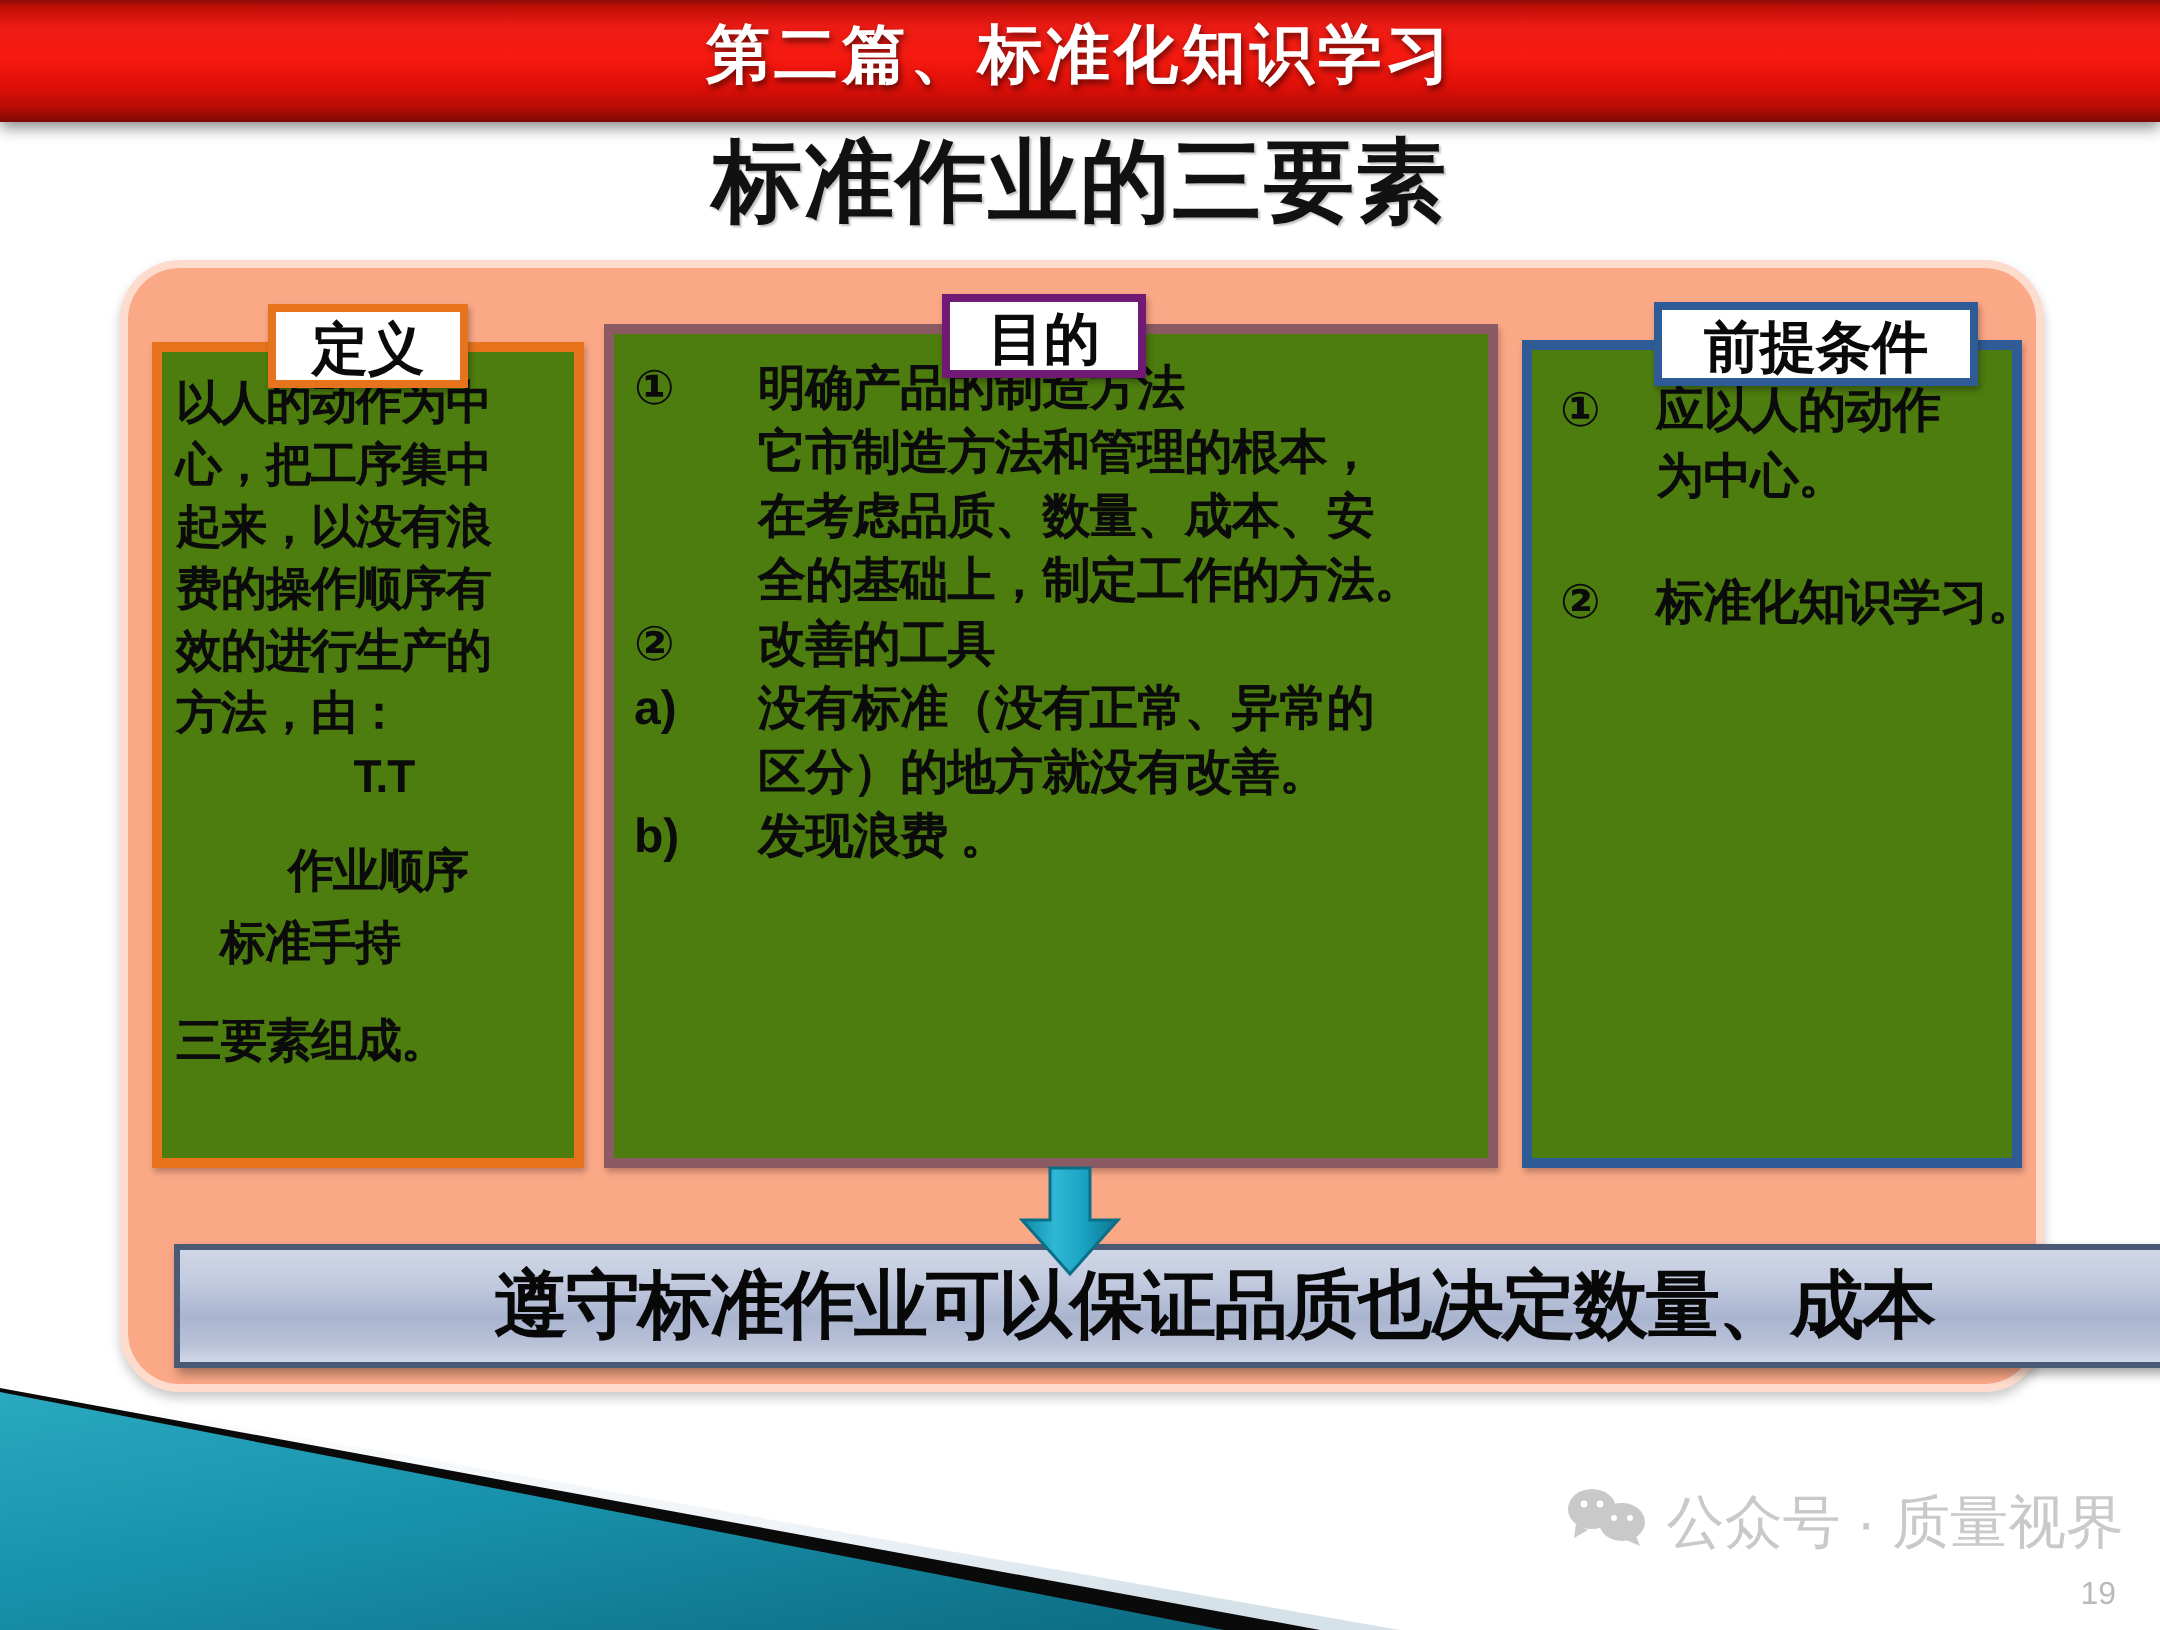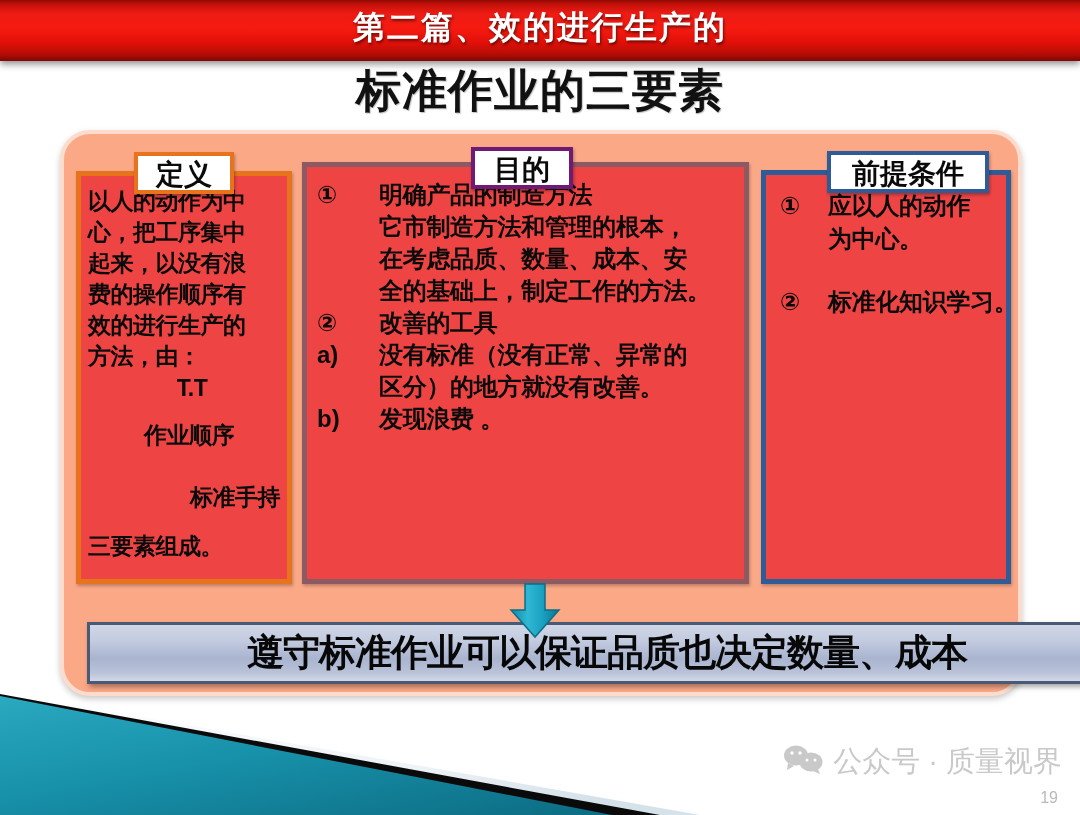--- a/index.html
+++ b/index.html
@@ -66,21 +66,21 @@
     background: #fba887;
     border: 4px solid #fddcce;
     border-radius: 30px;
     box-sizing: border-box;
     box-shadow: 0 3px 6px rgba(0,0,0,0.22);
   }
 
   
   .panel {
     position: absolute;
-    background: #ef4444;
+    background: #4d7c0f;
     box-sizing: border-box;
   }
   .panel-def {
     left: 12px;  top: 37px;
     width: 216px; height: 413px;
     border: 5px solid #e8731d;
     box-shadow: 1px 2px 3px rgba(0,0,0,0.25);
   }
   .panel-purpose {
     left: 238px; top: 28px;
@@ -134,21 +134,21 @@
     padding: 10px 7px 0 7px;
     font-size: 23px;
     font-weight: bold;
     color: #0b0b0b;
     line-height: 31px;
     letter-spacing: -0.5px;
   }
   .def-body .para { text-align: left; }
   .def-indent-1 { text-align: center; margin-left: 16px; margin-top: 1px; }
   .def-indent-2 { text-align: center; margin-left: 10px; margin-top: 16px; }
-  .def-indent-3 { text-align: right; margin-left: 22px; margin-top: 31px; }
+  .def-indent-3 { text-align: left; margin-left: 22px; margin-top: 5px; }
   .def-last { text-align: left; margin-top: 18px; }
 
   
   .purpose-body {
     padding: 12px 8px 0 10px;
     font-size: 24px;
     font-weight: bold;
     color: #0b0b0b;
     line-height: 32px;
   }
@@ -245,21 +245,21 @@
     right: 22px;
     bottom: 8px;
     color: #b9b9b9;
     font-size: 16px;
   }
 </style>
 </head>
 <body>
 
 <div class="header-banner">
-  <div class="header-banner-title">第二篇、效的进行生产的</div>
+  <div class="header-banner-title">第二篇、标准化知识学习</div>
 </div>
 
 <div class="slide-title">标准作业的三要素</div>
 
 <div class="outer-box">
 
   <div class="panel panel-def">
     <div class="def-body">
       <div class="para">以人的动作为中</div>
       <div class="para">心，把工序集中</div>

